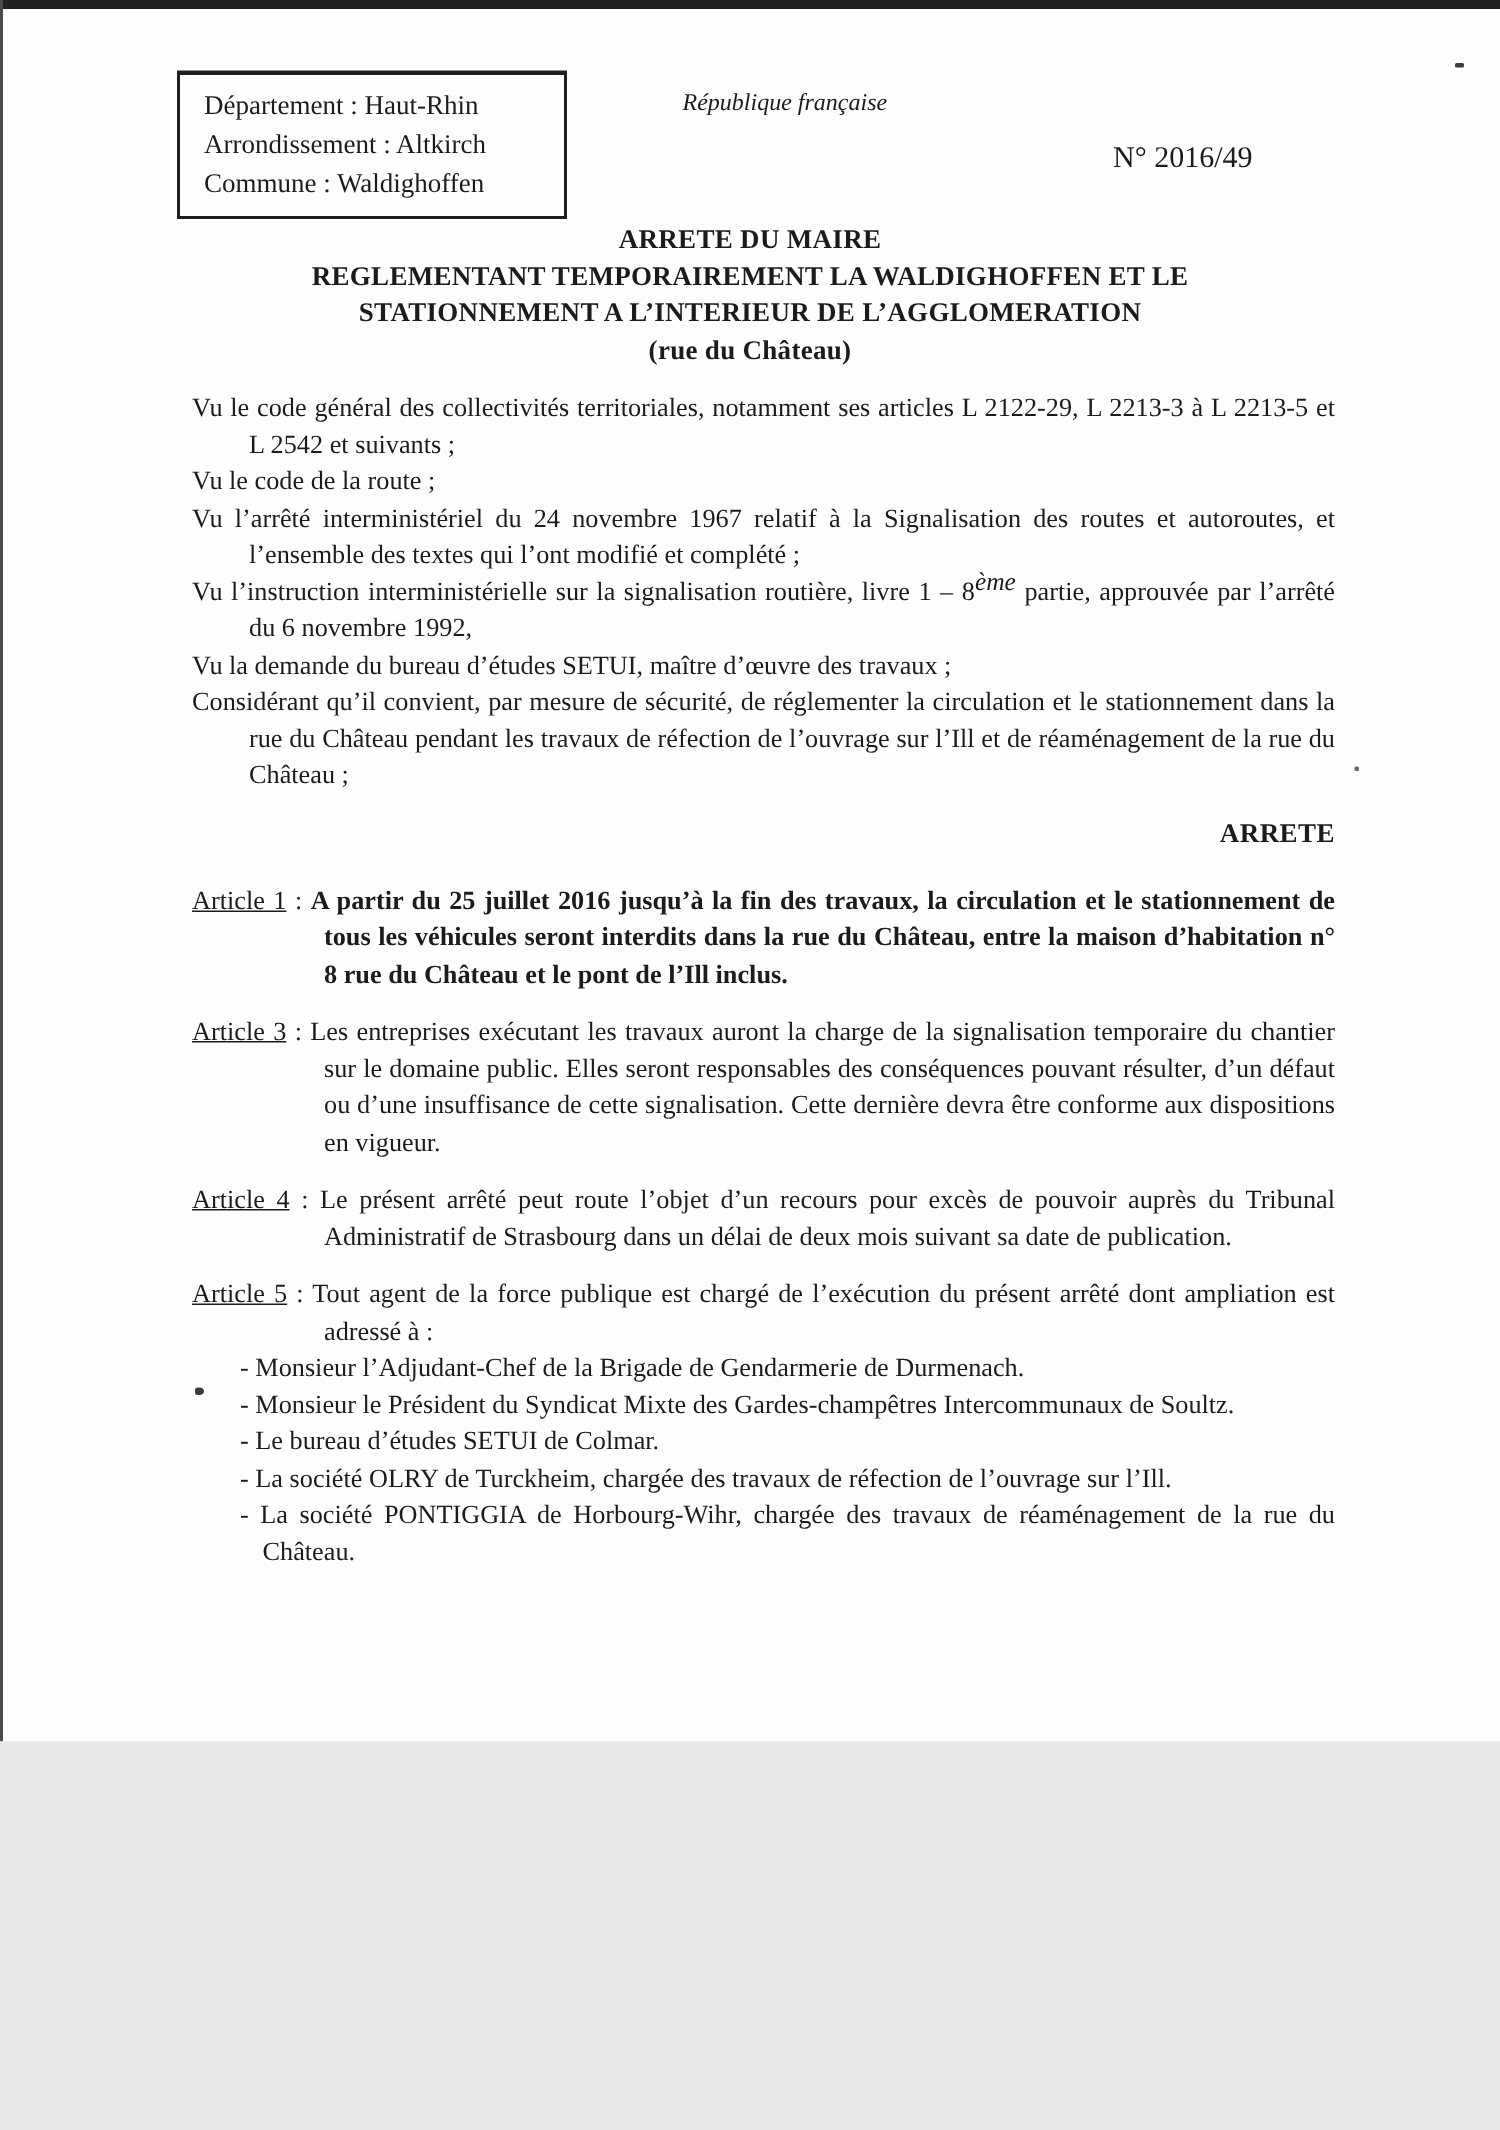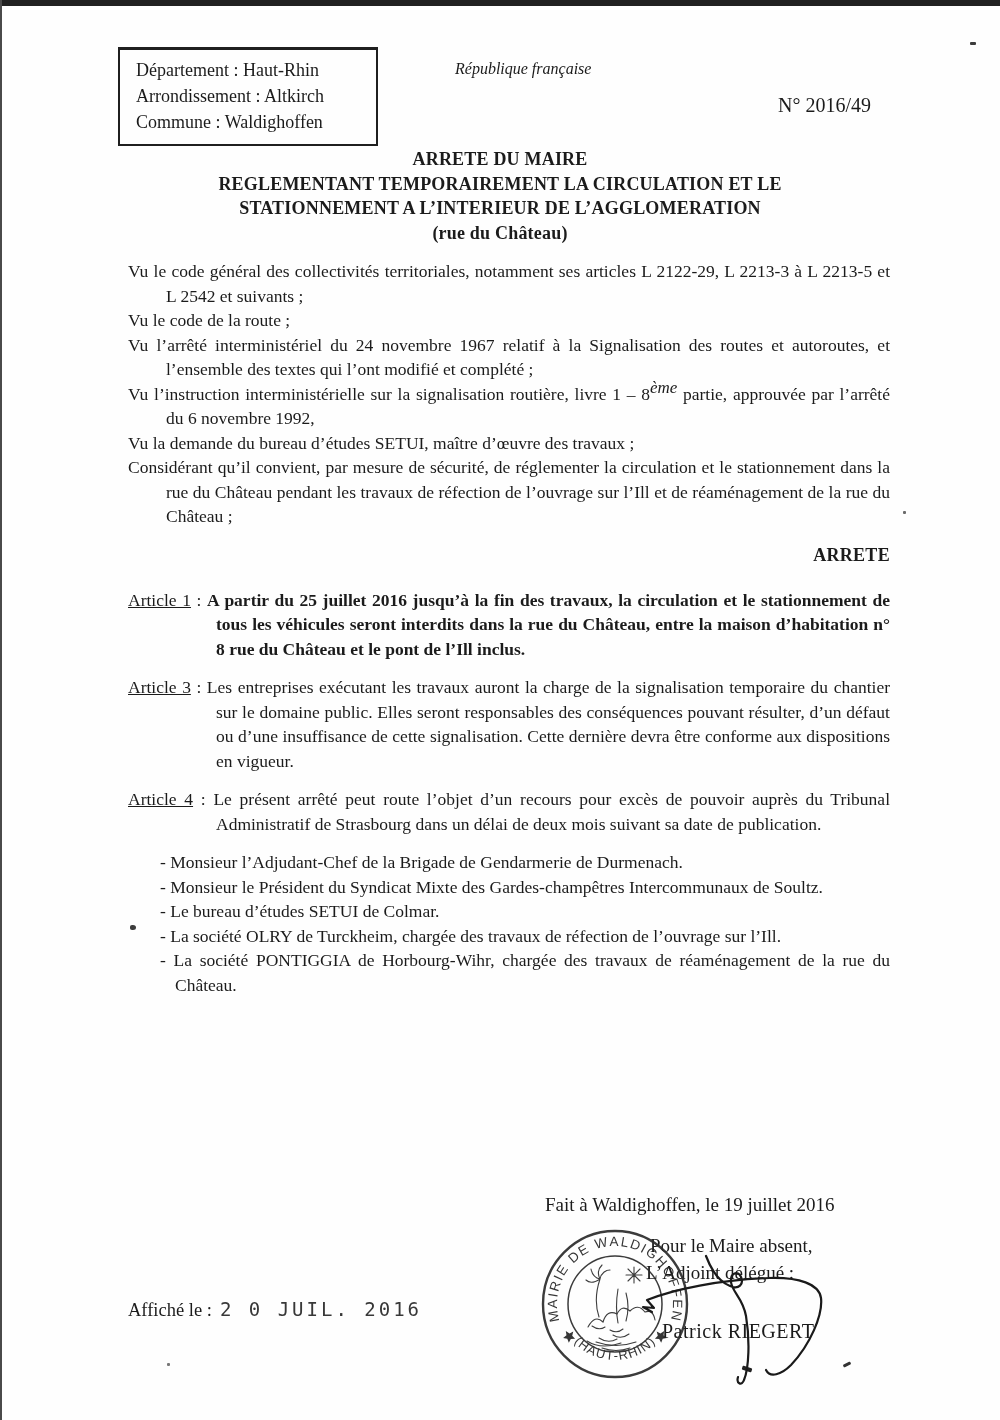--- a/index.html
+++ b/index.html
@@ -1,32 +1,32 @@
 <!DOCTYPE html>
 <html><head>
 <meta charset="utf-8">
 <style>
   html,body{margin:0;padding:0;background:#e8e8e8;}
   .page{
-    position:relative;width:1000px;height:1420px;margin:0 auto;
+    position:relative;width:1000px;height:1161px;margin:0 auto;
     background:#fefefe;overflow:hidden;
     font-family:"Liberation Serif","DejaVu Serif",serif;color:#1b1b1b;
   }
   
   .edge-top{position:absolute;top:0;left:0;width:100%;height:6px;background:#212121;}
   .edge-left{position:absolute;top:0;left:0;width:2px;height:100%;background:#4a4a4a;}
   .speck{position:absolute;background:#3c3c3c;border-radius:1px;}
 
   .header-box{
     position:absolute;left:118px;top:47px;width:232px;
     border:2px solid #1f1f1f;border-top-width:3px;
     padding:7px 8px 9px 16px;font-size:18px;line-height:26px;
   }
   .republique{position:absolute;left:455px;top:60px;font-style:italic;font-size:16px;}
-  .doc-number{position:absolute;left:778px;top:94px;font-size:20px;}
+  .doc-number{position:absolute;left:742px;top:94px;font-size:20px;}
 
   .title-block{
     position:absolute;left:119px;top:147px;width:762px;text-align:center;
     font-weight:bold;font-size:18px;line-height:24.5px;letter-spacing:.2px;
   }
   .doc-col{
     position:absolute;left:128px;top:259px;width:762px;
     font-size:17.5px;line-height:24.5px;
   }
   .doc-col p{margin:0;text-align:justify;}
@@ -70,38 +70,39 @@
     <div>Département : Haut-Rhin</div>
     <div>Arrondissement : Altkirch</div>
     <div>Commune : Waldighoffen</div>
   </div>
 
   <div class="republique">République française</div>
   <div class="doc-number">N° 2016/49</div>
 
   <div class="title-block">
     <div>ARRETE DU MAIRE</div>
-    <div>REGLEMENTANT TEMPORAIREMENT LA CIRCULATION ET LE</div>
+    <div>REGLEMENTANT TEMPORAIREMENT LA WALDIGHOFFEN ET LE</div>
     <div>STATIONNEMENT A L’INTERIEUR DE L’AGGLOMERATION</div>
     <div>(rue du Château)</div>
   </div>
 
   <div class="doc-col">
     <p class="hang"><span>Vu le code général des collectivités territoriales, notamment ses articles L 2122-29, L 2213-3 à L 2213-5 et L 2542 et suivants ;</span></p>
     <p class="hang"><span>Vu le code de la route ;</span></p>
     <p class="hang"><span>Vu l’arrêté interministériel du 24 novembre 1967 relatif à la Signalisation des routes et autoroutes, et l’ensemble des textes qui l’ont modifié et complété ;</span></p>
     <p class="hang"><span>Vu l’instruction interministérielle sur la signalisation routière, livre 1 – 8</span><sup>ème</sup><span> partie, approuvée par l’arrêté du 6 novembre 1992,</span></p>
     <p class="hang"><span>Vu la demande du bureau d’études SETUI, maître d’œuvre des travaux ;</span></p>
     <p class="hang"><span>Considérant qu’il convient, par mesure de sécurité, de réglementer la circulation et le stationnement dans la rue du Château pendant les travaux de réfection de l’ouvrage sur l’Ill et de réaménagement de la rue du Château ;</span></p>
 
     <h2 class="decree">ARRETE</h2>
 
     <p class="article"><span class="alabel">Article 1</span><span> : </span><span class="abold">A partir du 25 juillet 2016 jusqu’à la fin des travaux, la circulation et le stationnement de tous les véhicules seront interdits dans la rue du Château, entre la maison d’habitation n° 8 rue du Château et le pont de l’Ill inclus.</span></p>
     <p class="article"><span class="alabel">Article 3</span><span> : </span><span>Les entreprises exécutant les travaux auront la charge de la signalisation temporaire du chantier sur le domaine public. Elles seront responsables des conséquences pouvant résulter, d’un défaut ou d’une insuffisance de cette signalisation. Cette dernière devra être conforme aux dispositions en vigueur.</span></p>
     <p class="article"><span class="alabel">Article 4</span><span> : </span><span>Le présent arrêté peut route l’objet d’un recours pour excès de pouvoir auprès du Tribunal Administratif de Strasbourg dans un délai de deux mois suivant sa date de publication.</span></p>
+    <p class="article" style="margin-bottom:0 !important;"><span class="alabel">Article 5</span><span> : </span><span>Tout agent de la force publique est chargé de l’exécution du présent arrêté dont ampliation est adressé à :</span></p>
     <p class="item">- Monsieur l’Adjudant-Chef de la Brigade de Gendarmerie de Durmenach.</p>
     <p class="item">- Monsieur le Président du Syndicat Mixte des Gardes-champêtres Intercommunaux de Soultz.</p>
     <p class="item">- Le bureau d’études SETUI de Colmar.</p>
     <p class="item">- La société OLRY de Turckheim, chargée des travaux de réfection de l’ouvrage sur l’Ill.</p>
     <p class="item">- La société PONTIGGIA de Horbourg-Wihr, chargée des travaux de réaménagement de la rue du Château.</p>
   </div>
 
   <div class="place-date">Fait à Waldighoffen, le 19 juillet 2016</div>
   <div class="sig-lines">
     <div>Pour le Maire absent,</div>

